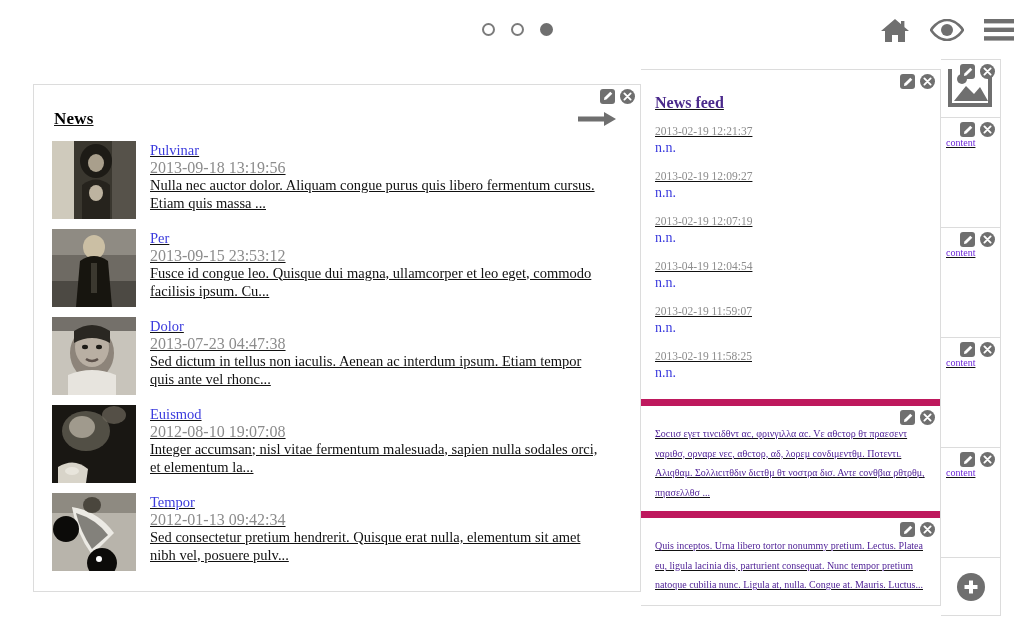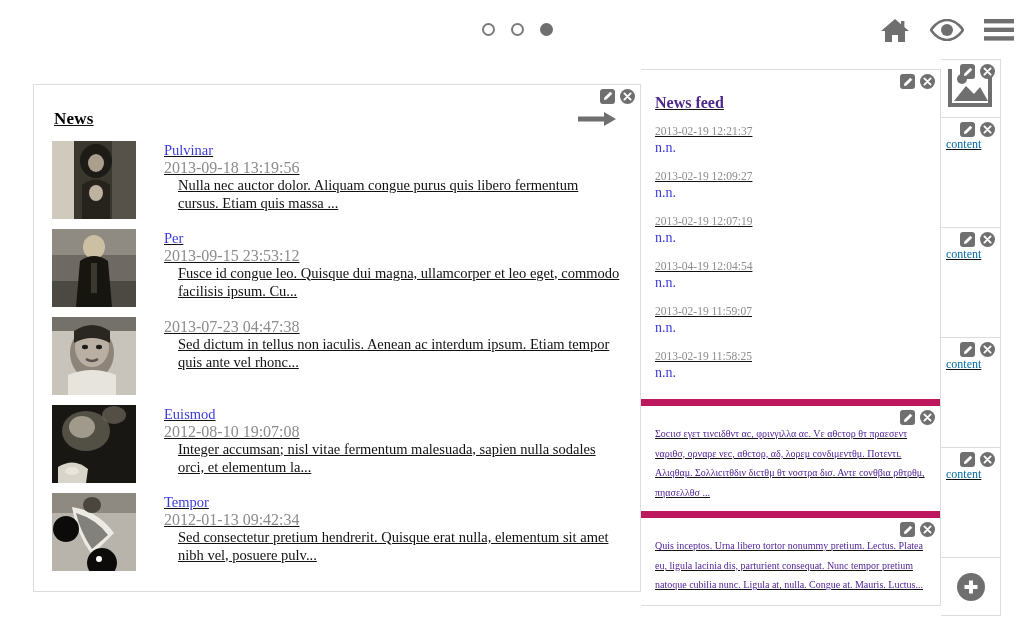--- a/index.html
+++ b/index.html
@@ -128,21 +128,21 @@
     position: absolute;
     right: 22px;
     top: 26px;
     cursor: pointer;
   }
 
   .news-list { padding: 6px 18px 10px 18px; }
 
   .news-item {
     display: flex;
-    gap: 28px;
+    gap: 14px;
     margin-bottom: 10px;
   }
   .news-thumb {
     width: 84px;
     height: 78px;
     flex: 0 0 84px;
     background: #2a2a2a;
     position: relative;
     overflow: hidden;
   }
@@ -161,21 +161,20 @@
     line-height: 15px;
     margin-top: 1px;
     font-family: "Liberation Serif", serif;
   }
   .news-text {
     font-size: 14.5px;
     line-height: 18px;
     color: #111;
     margin-top: 1px;
     max-width: 452px;
-    margin-left: 14px;
   }
 
   
   .feedbox {
     border-bottom: 7px solid #be185d;
     position: relative;
     box-sizing: border-box;
   }
   .feedbox:last-child { border-bottom: none; }
 
@@ -212,22 +211,22 @@
   .side-cell {
     border-bottom: 1px solid #dcdcdc;
     position: relative;
     box-sizing: border-box;
     background: #fff;
   }
   .side-cell:last-child { border-bottom: none; }
   .side-img   { height: 58px; }
   .side-content {
     height: 110px;
-    font-size: 12px;
-    color: #0369a1;
+    font-size: 10px;
+    color: #6d28d9;
     padding: 19px 0 0 5px;
     box-sizing: border-box;
   }
   .side-add {
     height: 57px;
     display: flex;
     align-items: center;
     justify-content: center;
   }
   .imgph {
@@ -352,20 +351,21 @@
             <ellipse cx="40" cy="36" rx="22" ry="26" fill="#8d847a"></ellipse>
             <ellipse cx="40" cy="30" rx="17" ry="20" fill="#b9afa3"></ellipse>
             <path d="M22 14 Q40 2 58 14 L58 26 Q40 16 22 26 Z" fill="#2a2722"></path>
             <ellipse cx="33" cy="30" rx="3" ry="2.2" fill="#1d1b17"></ellipse>
             <ellipse cx="47" cy="30" rx="3" ry="2.2" fill="#1d1b17"></ellipse>
             <path d="M34 42 Q40 46 46 42" stroke="#5c504a" stroke-width="2.5" fill="none"></path>
             <path d="M16 58 Q40 48 64 58 L64 78 L16 78 Z" fill="#e7e4de"></path>
           </svg>
         </div>
         <div class="news-body">
+          <a class="news-link">Dolor</a>
           <div class="news-date">2013-07-23 04:47:38</div>
           <div class="news-text">Sed dictum in tellus non iaculis. Aenean ac interdum ipsum. Etiam tempor quis ante vel rhonc...</div>
         </div>
       </div>
 
       <div class="news-item">
         <div class="news-thumb">
           <svg width="84" height="78" viewBox="0 0 84 78" aria-hidden="true">
             <rect width="84" height="78" fill="#191713"></rect>
             <ellipse cx="34" cy="26" rx="24" ry="20" fill="#5d594f" opacity="0.85"></ellipse>

